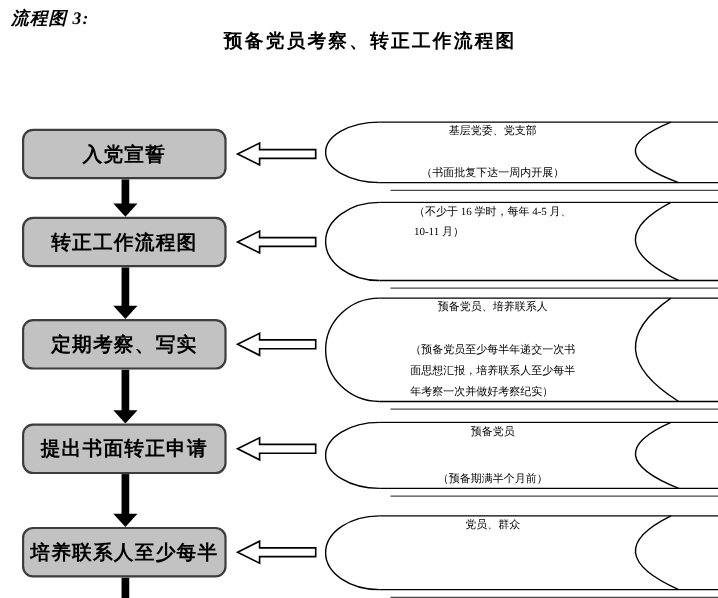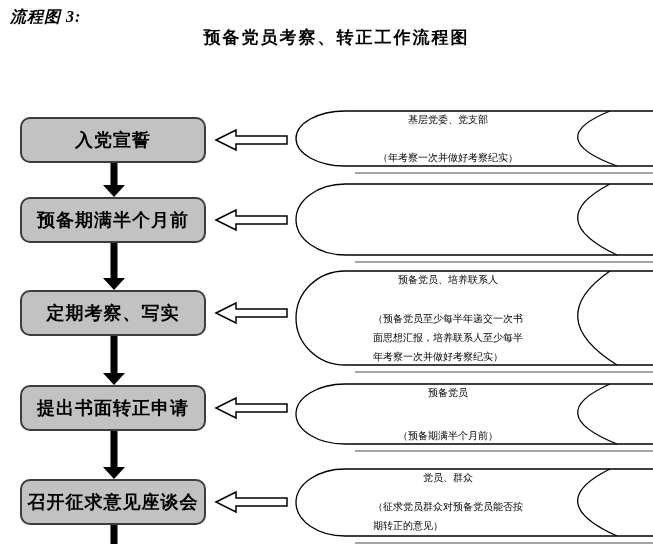--- a/index.html
+++ b/index.html
@@ -40,24 +40,24 @@
 </style>
 </head>
 <body>
 
 <div id="page">
 
   <div class="caption">流程图 3:</div>
   <div class="title">预备党员考察、转正工作流程图</div>
 
   <div class="pbox" style="top:117px">入党宣誓</div>
-  <div class="pbox" style="top:197px">预备期满半个月前</div>
+  <div class="pbox" style="top:197px">转正工作流程图</div>
   <div class="pbox" style="top:385px">提出书面转正申请</div>
   <div class="pbox" style="top:290px">定期考察、写实</div>
-  <div class="pbox" style="top:479px">召开征求意见座谈会</div>
+  <div class="pbox" style="top:479px">培养联系人至少每半</div>
 
   <svg class="darrow" style="top:163px" width="24" height="34">
     <rect x="8.5" y="0" width="7" height="24"></rect>
     <polygon points="1,22 23,22 12,34"></polygon>
   </svg>
   <svg class="darrow" style="top:243px" width="24" height="47">
     <rect x="8.5" y="0" width="7" height="37"></rect>
     <polygon points="1,35 23,35 12,47"></polygon>
   </svg>
   <svg class="darrow" style="top:336px" width="24" height="49">
@@ -119,33 +119,33 @@
   <svg class="rshape" style="top:468px" width="358" height="78">
     <path d="M50,1 H358"></path>
     <path d="M50,1 A49,33.5 0 0 0 50,68"></path>
     <path d="M50,68 H358"></path>
     <path d="M315,1 Q247,34.5 322,68"></path>
     <path class="shadow" d="M60,75 H358"></path>
   </svg>
 
   <div class="rtext" style="top:110px;height:57px">
     <div class="ractor">基层党委、党支部</div>
-    <div class="rnote">（年考察一次并做好考察纪实）</div>
+    <div class="rnote">（书面批复下达一周内开展）</div>
   </div>
   <div class="rtext" style="top:183px;height:73px">
+    <div class="rnote">（不少于 16 学时，每年 4-5 月、
+10-11 月）</div>
   </div>
   <div class="rtext" style="top:383px;height:62px">
     <div class="ractor">预备党员</div>
     <div class="rnote">（预备期满半个月前）</div>
   </div>
   <div class="rtext" style="top:270px;height:96px">
     <div class="ractor">预备党员、培养联系人</div>
     <div class="rnote">（预备党员至少每半年递交一次书
 面思想汇报，培养联系人至少每半
 年考察一次并做好考察纪实）</div>
   </div>
   <div class="rtext" style="top:468px;height:67px">
     <div class="ractor">党员、群众</div>
-    <div class="rnote">（征求党员群众对预备党员能否按
-期转正的意见）</div>
   </div>
 
 </div>
 
 </body></html>

